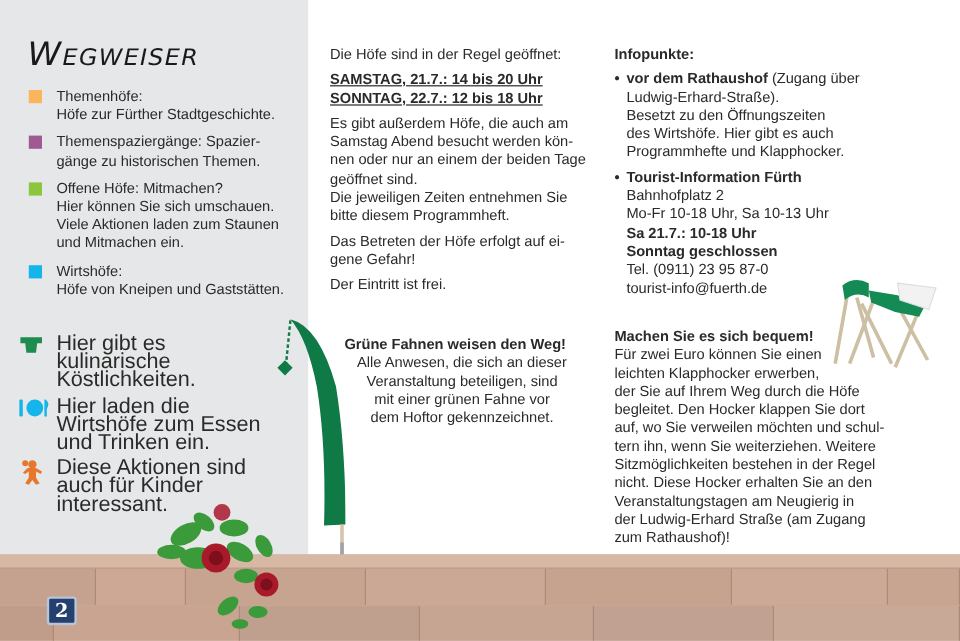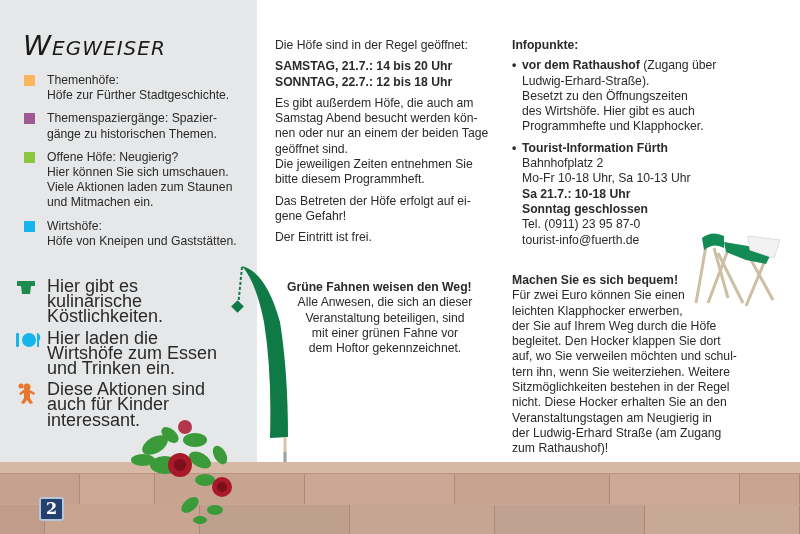--- a/index.html
+++ b/index.html
@@ -60,21 +60,21 @@
     <b>Themenhöfe:</b><br>
     <span>Höfe zur Fürther Stadtgeschichte.</span>
   </div>
   <div class="legend-item">
     <span class="swatch" style="background:#a05a93"></span>
     <b>Themenspaziergänge</b><span>: Spazier-</span><br>
     <span>gänge zu historischen Themen.</span>
   </div>
   <div class="legend-item">
     <span class="swatch" style="background:#8cc63e"></span>
-    <b>Offene Höfe</b><span>: Neugierig?</span><br>
+    <b>Offene Höfe</b><span>: Mitmachen?</span><br>
     <span style="display:block;width:200px;">Hier können Sie sich umschauen. Viele Aktionen laden zum Staunen und Mitmachen ein.</span>
   </div>
   <div class="legend-item" style="margin-top:4px;">
     <span class="swatch" style="background:#13b5ea"></span>
     <b>Wirtshöfe:</b><br>
     <span>Höfe von Kneipen und Gaststätten.</span>
   </div>
 </div>
 
 <div class="icons">
@@ -103,21 +103,21 @@
           <circle cx="11" cy="4" r="3.5" fill="#e8772e"></circle>
           <path d="M7 7 L3 11 L5 12 L8 10 L8 15 L5 20 L8 21 L11 17 L14 21 L17 20 L14 15 L14 10 L18 12 L19 10 L14 7 Z" fill="#e8772e"></path>
         </svg>
     </span>
     <span style="display:block;width:175px;">Diese Aktionen sind auch für Kinder interessant.</span>
   </div>
 </div>
 
 <div class="col2">
   <p>Die Höfe sind in der Regel geöffnet:</p>
-  <p style="margin-bottom:6px;">
+  <p style="margin-bottom:6px;text-decoration:underline;">
     <span class="bold">SAMSTAG, 21.7.: 14 bis 20 Uhr</span><br>
     <span class="bold">SONNTAG, 22.7.: 12 bis 18 Uhr</span>
   </p>
   <p style="margin-bottom:0;">Es gibt außerdem Höfe, die auch am Samstag Abend besucht werden kön-nen oder nur an einem der beiden Tage geöffnet sind.</p>
   <p>Die jeweiligen Zeiten entnehmen Sie bitte diesem Programmheft.</p>
   <p>Das Betreten der Höfe erfolgt auf ei-gene Gefahr!</p>
   <p>Der Eintritt ist frei.</p>
 </div>
 
 <div class="flags-note">

